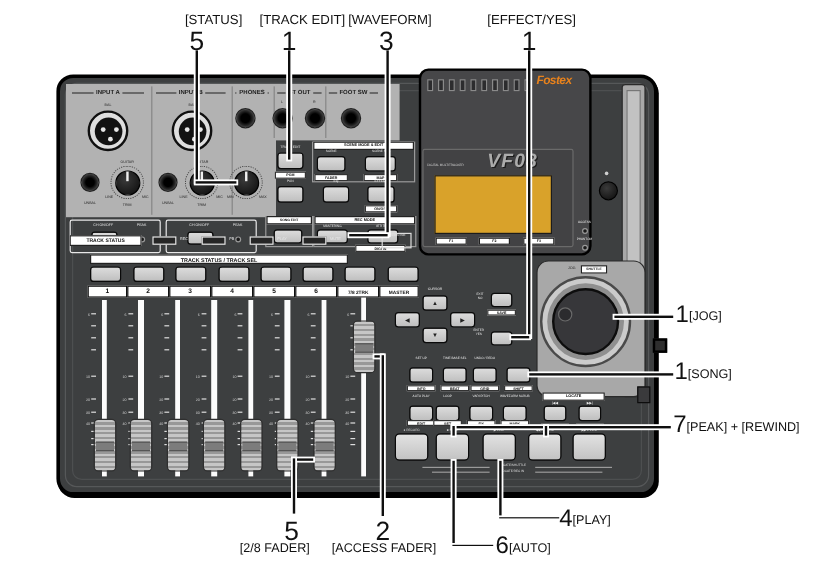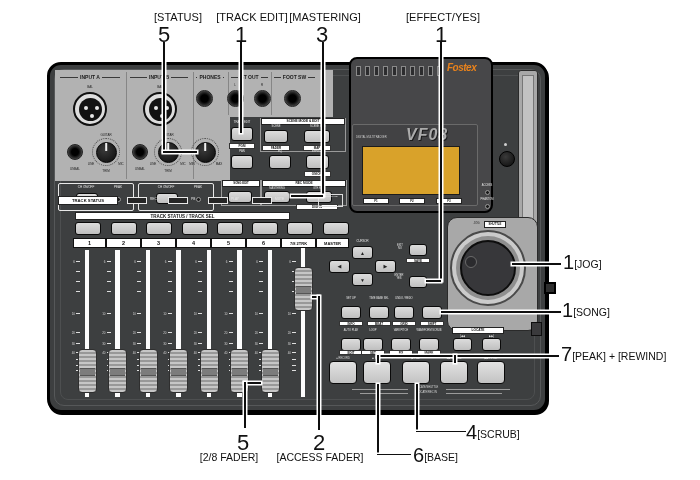--- a/index.html
+++ b/index.html
@@ -273,44 +273,44 @@
 <div class="abs clh" style="left:377px;top:453.5px;width:34px;"></div>
 <div class="abs clh" style="left:244px;top:382px;width:17px;"></div>
 <div class="abs clv" style="left:244px;top:382px;height:46px;"></div>
 <div class="abs clh" style="left:312px;top:296px;width:7px;"></div>
 <div class="abs clv" style="left:318px;top:296px;height:134px;"></div>
 
 <div class="abs clab" style="left:142px;top:12px;width:72px;text-align:center;">[STATUS]</div>
 <div class="abs cnum" style="left:150px;top:24px;width:28px;text-align:center;">5</div>
 <div class="abs clab" style="left:210px;top:12px;width:84px;text-align:center;">[TRACK EDIT]</div>
 <div class="abs cnum" style="left:227px;top:24px;width:28px;text-align:center;">1</div>
-<div class="abs clab" style="left:283px;top:12px;width:84px;text-align:center;">[MASTERING]</div>
+<div class="abs clab" style="left:283px;top:12px;width:84px;text-align:center;">[WAVEFORM]</div>
 <div class="abs cnum" style="left:308px;top:24px;width:28px;text-align:center;">3</div>
 <div class="abs clab" style="left:401px;top:12px;width:84px;text-align:center;">[EFFECT/YES]</div>
 <div class="abs cnum" style="left:427px;top:24px;width:28px;text-align:center;">1</div>
 
 <div class="abs crow" style="left:563px;top:252px;">
       <span class="n">1</span>
       <span class="l">[JOG]</span>
     </div>
 <div class="abs crow" style="left:562px;top:300px;">
       <span class="n">1</span>
       <span class="l">[SONG]</span>
     </div>
 <div class="abs crow" style="left:561px;top:344px;">
       <span class="n">7</span>
       <span class="l">[PEAK] + [REWIND]</span>
     </div>
 <div class="abs crow" style="left:466px;top:422px;">
       <span class="n">4</span>
-      <span class="l">[SCRUB]</span>
+      <span class="l">[PLAY]</span>
     </div>
 <div class="abs crow" style="left:413px;top:445px;">
       <span class="n">6</span>
-      <span class="l">[BASE]</span>
+      <span class="l">[AUTO]</span>
     </div>
 <div class="abs cnum" style="left:229px;top:432px;width:28px;text-align:center;">5</div>
 <div class="abs clab" style="left:192px;top:452px;width:74px;text-align:center;font-size:10.5px;">[2/8 FADER]</div>
 <div class="abs cnum" style="left:305px;top:432px;width:28px;text-align:center;">2</div>
 <div class="abs clab" style="left:272px;top:452px;width:96px;text-align:center;font-size:10.5px;">[ACCESS FADER]</div>
 
 <div class="abs vent" style="left:356px;top:66px;width:5px;height:10px;"></div>
     <div class="abs vent" style="left:365px;top:66px;width:5px;height:10px;"></div>
     <div class="abs vent" style="left:374px;top:66px;width:5px;height:10px;"></div>
     <div class="abs vent" style="left:383px;top:66px;width:5px;height:10px;"></div>

